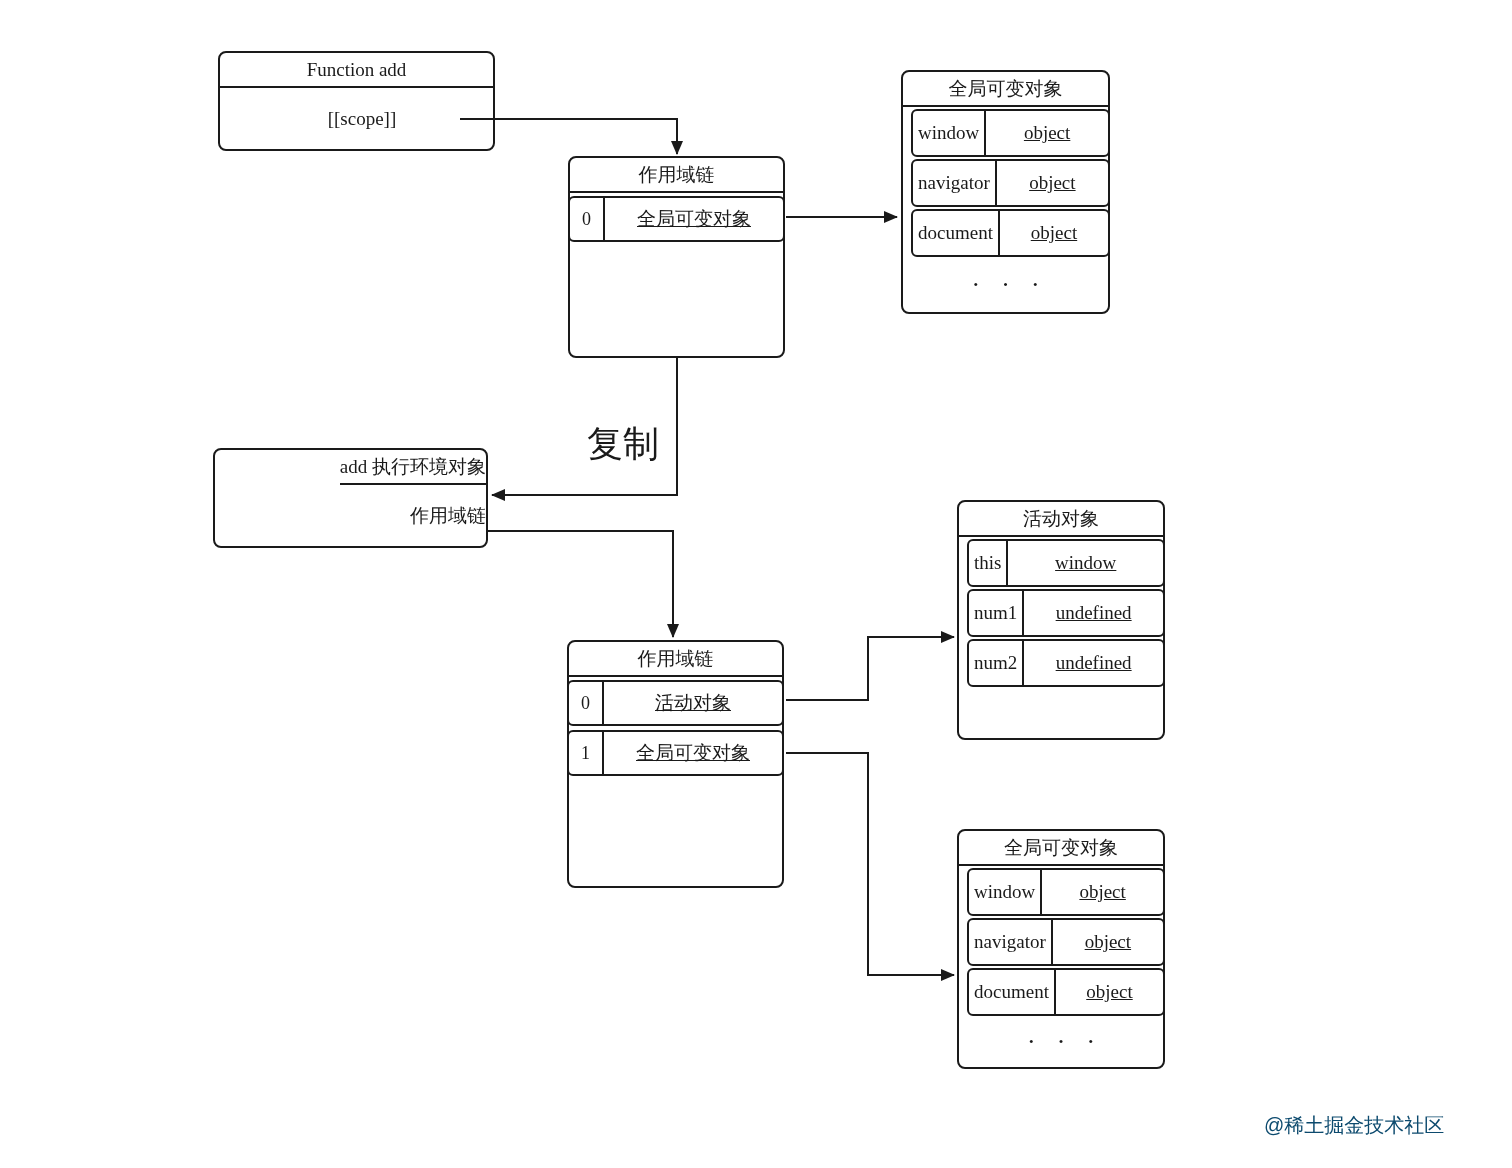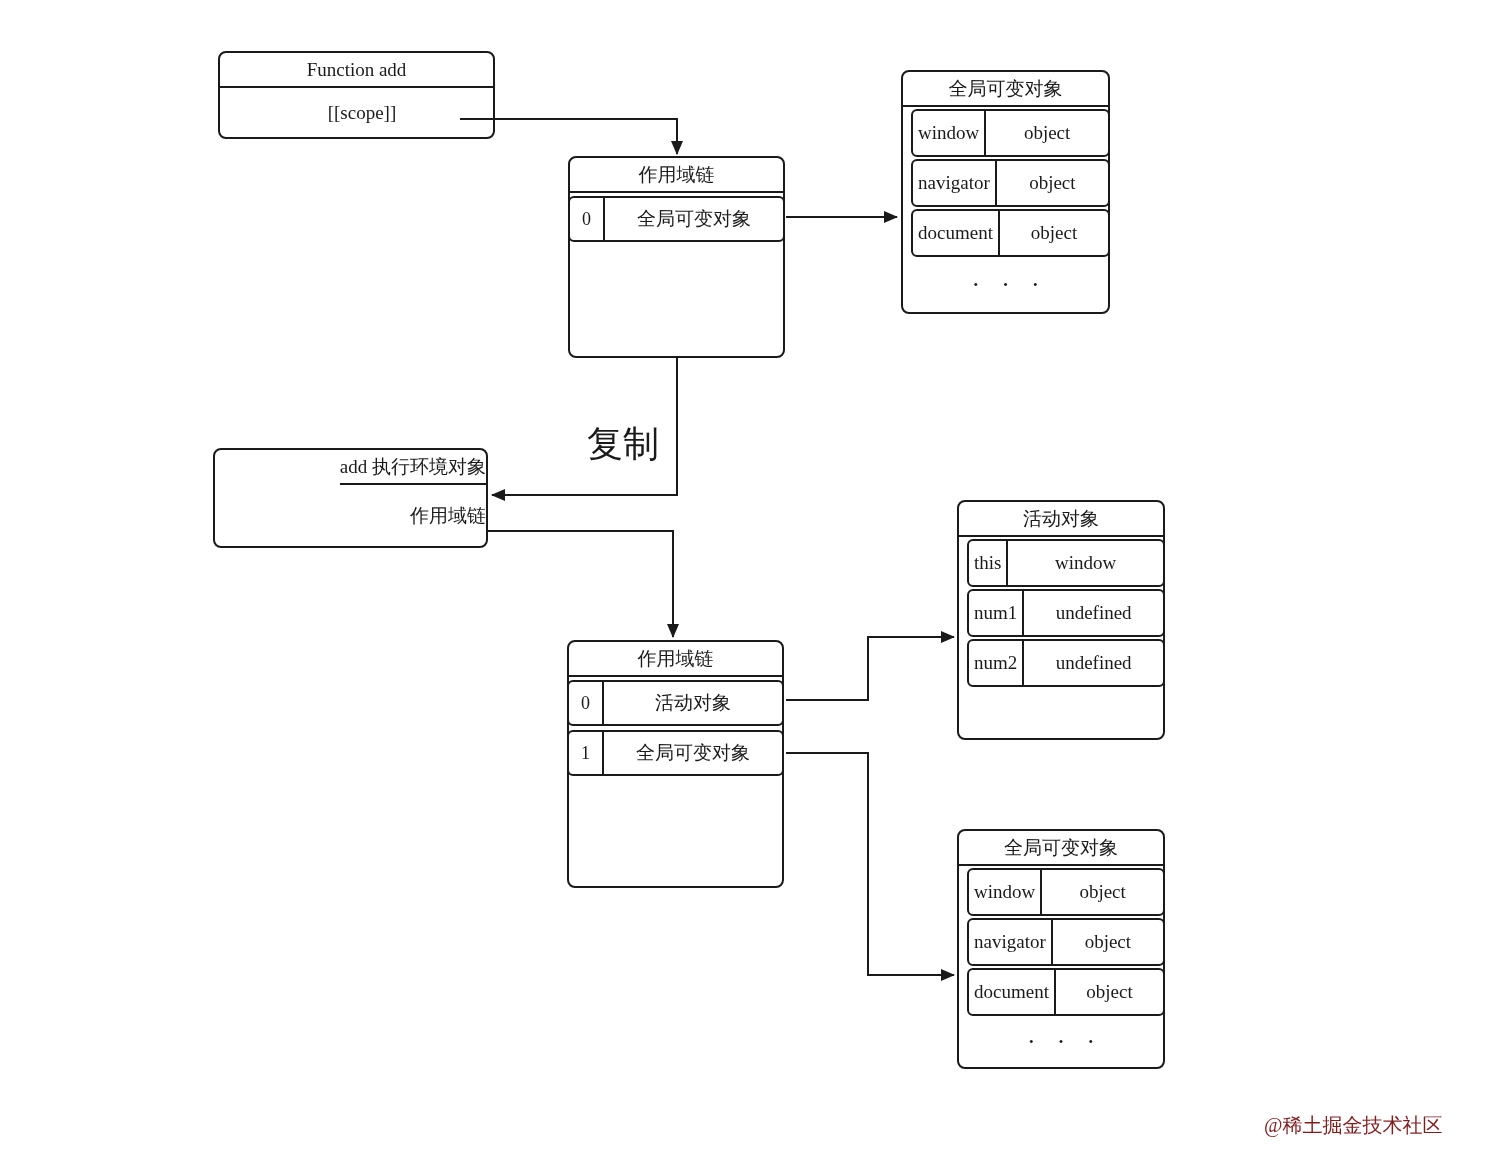--- a/index.html
+++ b/index.html
@@ -32,47 +32,47 @@
     flex:none; width:33px; border-right:2px solid #1a1a1a;
     display:flex; align-items:center; justify-content:center; font-size:18px;
   }
   .key {
     flex:none; border-right:2px solid #1a1a1a; padding:0 5px; min-width:26px;
     display:flex; align-items:center; justify-content:center; font-size:19px;
     white-space:nowrap;
   }
   .val {
     flex:1; display:flex; align-items:center; justify-content:center;
-    font-size:19px; white-space:nowrap;
+    font-size:19px; white-space:nowrap;text-decoration:underline;
   }
   .dots {
     flex:1; display:flex; align-items:center; justify-content:center;
     font-size:13px; letter-spacing:11px; padding-left:11px;
   }
   .wires {
     position:absolute; left:0; top:0; width:1512px; height:1168px;
     pointer-events:none;
   }
   .wires polyline { fill:none; stroke:#1a1a1a; stroke-width:2; }
   .copy-label {
     position:absolute; left:580px; top:420px; width:86px;
     font-size:36px; text-align:center; white-space:nowrap;
   }
   .watermark {
     position:absolute; left:1264px; top:1112px; width:190px;
-    font-family:Liberation Serif, serif;
-    font-size:20px; color:#7f1d1d; white-space:nowrap;
+    font-family:Liberation Sans, sans-serif;
+    font-size:20px; color:#0c4a6e; white-space:nowrap;
   }
 </style>
 </head>
 <body>
 
 <div class="canvas">
 
-  <div class="entity" style="left:218px; top:51px; width:277px; height:88px;">
+  <div class="entity" style="left:218px; top:51px; width:277px; height:100px;">
     <div class="hdr" style="height:33px;">Function add</div>
     <div class="plainbody">[[scope]]</div>
   </div>
 
   <div class="entity" style="left:568px; top:156px; width:217px; height:202px;">
     <div class="hdr" style="height:33px;">作用域链</div>
     <div class="row">
       <div class="idx">0</div>
       <div class="val">全局可变对象</div>
     </div>

